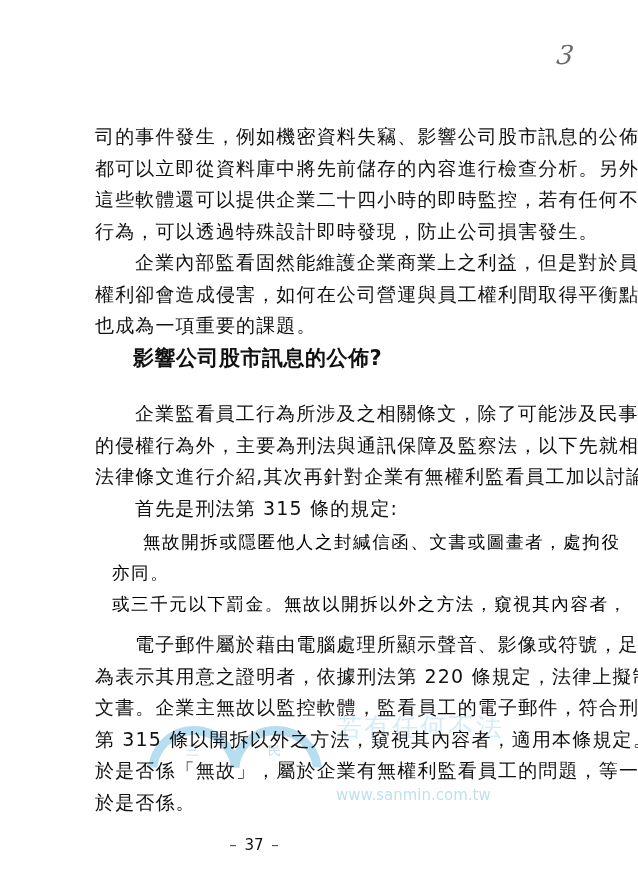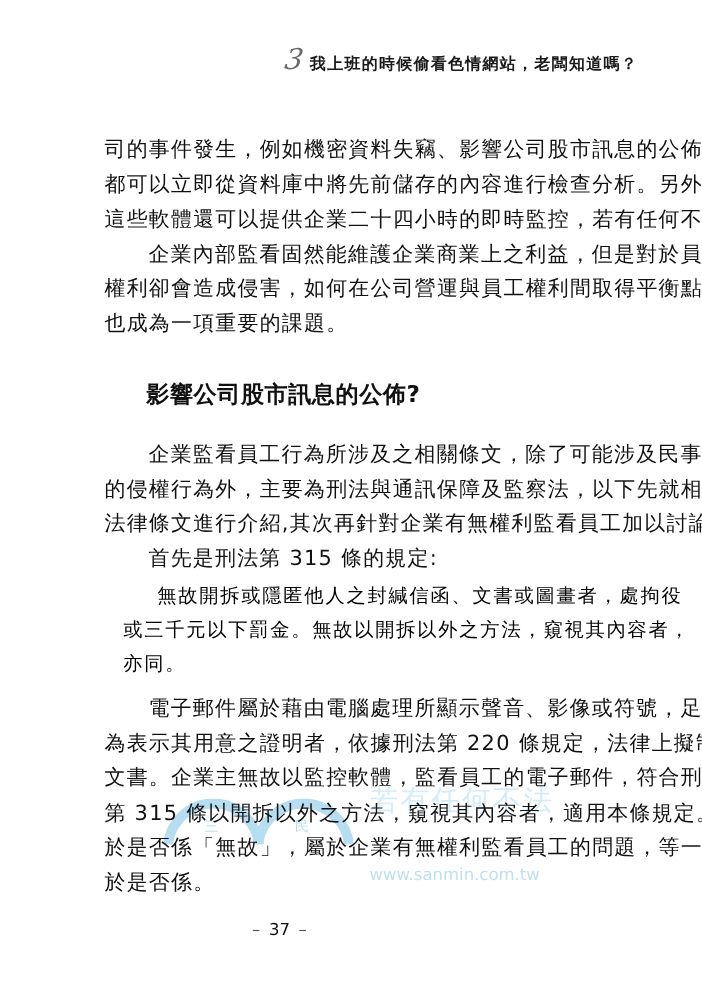--- a/index.html
+++ b/index.html
@@ -148,28 +148,28 @@
     .page-number .dash {
       color: #555;
       margin: 0 3px;
     }
   </style>
 </head>
 <body>
 
 <div class="running-header">
   <span class="chapter-num">3</span>
-  <span class="chapter-title">我上班的時候偷看色情網站，老闆知道嗎？</span>
 </div>
 
 <div class="body-text" style="top:121px;">
   <div>
     <div class="line">司的事件發生，例如機密資料失竊、影響公司股市訊息的公佈，</div>
     <div class="line">都可以立即從資料庫中將先前儲存的內容進行檢查分析。另外，</div>
     <div class="line">這些軟體還可以提供企業二十四小時的即時監控，若有任何不法</div>
+    <div class="line">行為，可以透過特殊設計即時發現，防止公司損害發生。</div>
   </div>
   <div>
     <div class="line indent">企業內部監看固然能維護企業商業上之利益，但是對於員工</div>
     <div class="line">權利卻會造成侵害，如何在公司營運與員工權利間取得平衡點，</div>
     <div class="line">也成為一項重要的課題。</div>
   </div>
 </div>
 
 <div class="section-heading">影響公司股市訊息的公佈?</div>
 
@@ -179,22 +179,22 @@
     <div class="line">的侵權行為外，主要為刑法與通訊保障及監察法，以下先就相關</div>
     <div class="line">法律條文進行介紹,其次再針對企業有無權利監看員工加以討論。</div>
   </div>
   <div>
     <div class="line indent">首先是刑法第 315 條的規定:</div>
   </div>
 </div>
 
 <div class="blockquote">
   <div class="quote-line first">無故開拆或隱匿他人之封緘信函、文書或圖畫者，處拘役</div>
+  <div class="quote-line">亦同。</div>
   <div class="quote-line">或三千元以下罰金。無故以開拆以外之方法，窺視其內容者，</div>
-  <div class="quote-line">亦同。</div>
 </div>
 
 <div class="watermark">
   <div class="wm-arch a1"></div>
   <div class="wm-arch a2"></div>
   <span class="wm-char c1">三</span>
   <span class="wm-char c2">民</span>
   <span class="wm-name">若有任何不法</span>
   <span class="wm-url">www.sanmin.com.tw</span>
 </div>

